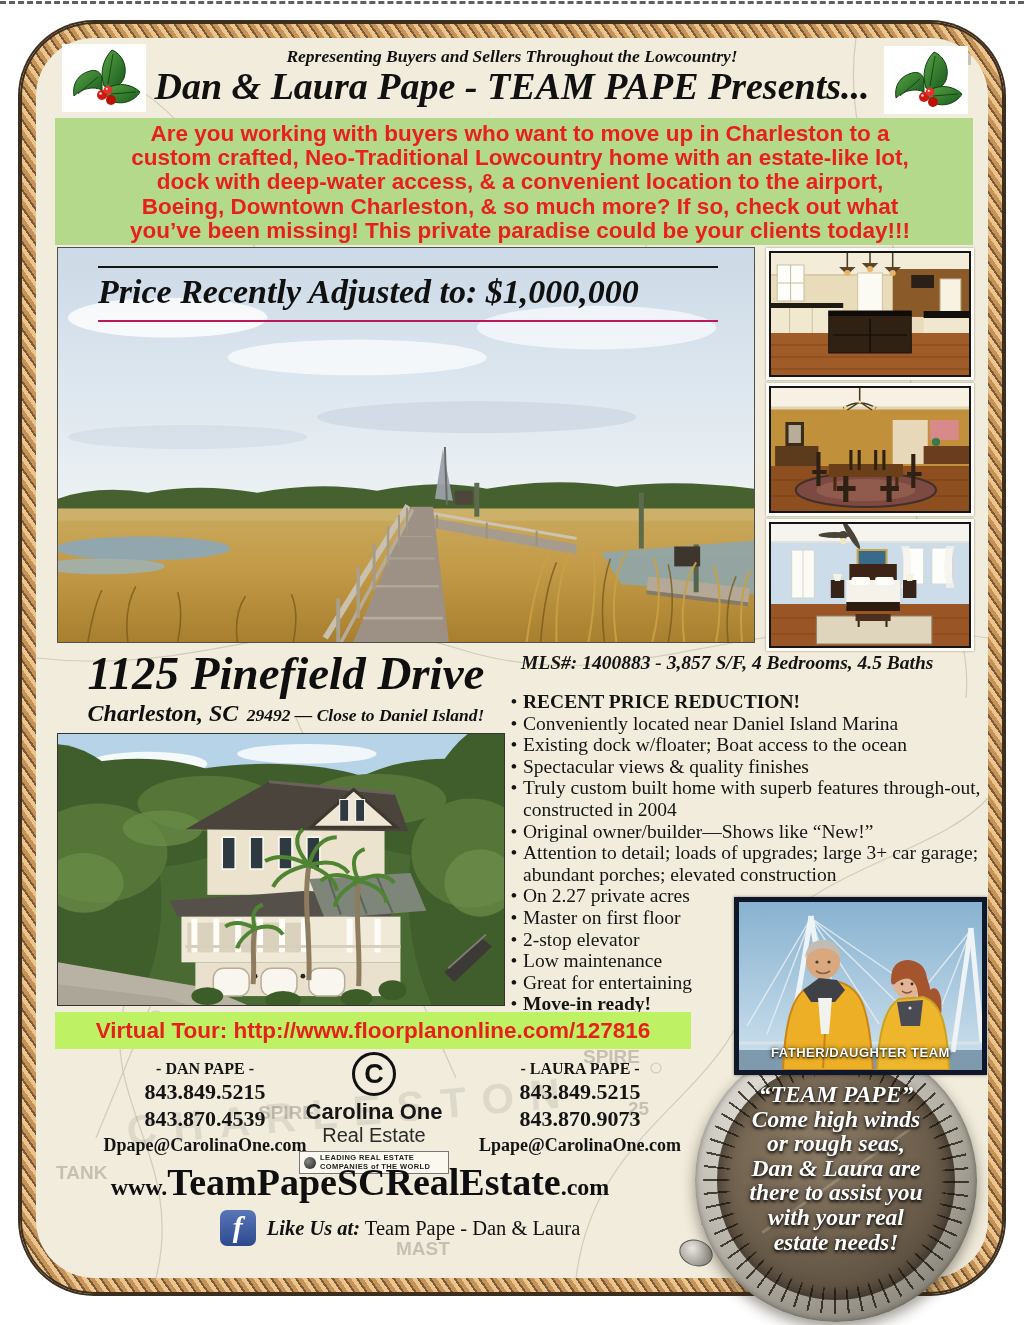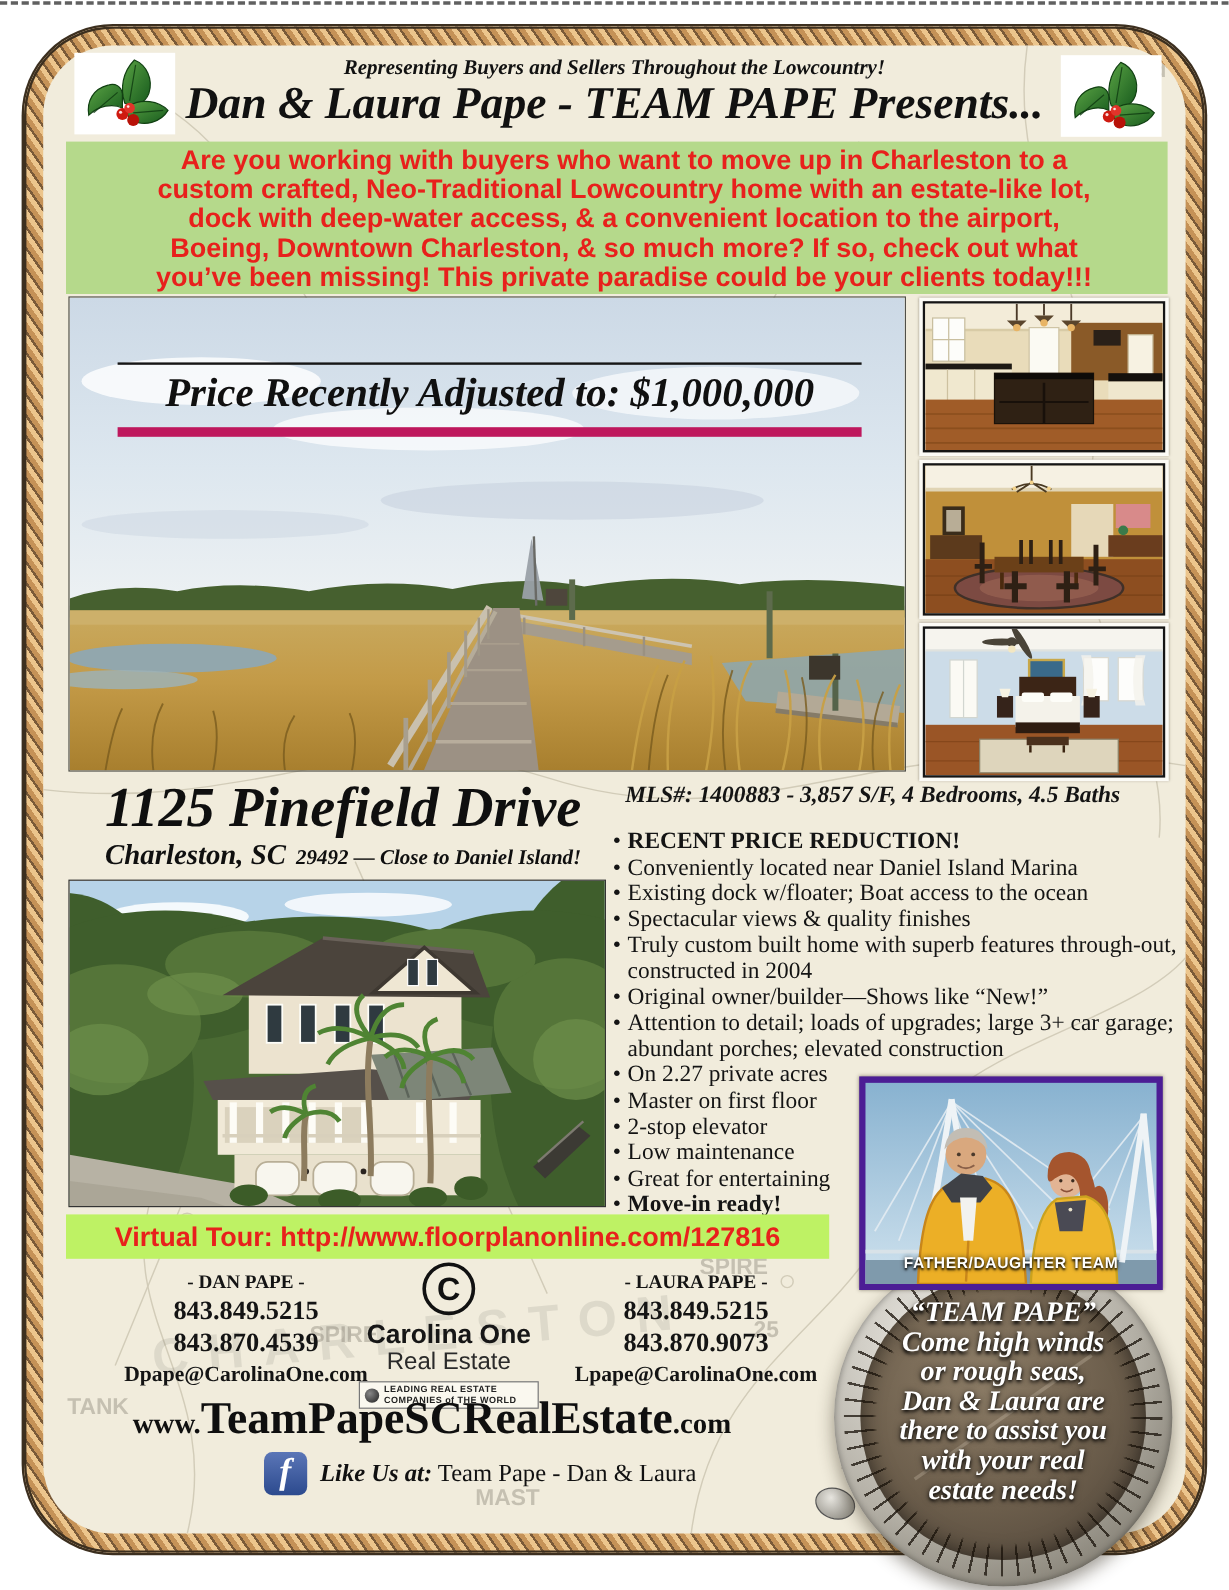--- a/index.html
+++ b/index.html
@@ -28,22 +28,22 @@
             font-style:italic;font-weight:bold;font-size:38px;color:#111;}
 
   
   .introbox{position:absolute;left:55px;top:118px;width:918px;height:127px;background:#b5d98b;padding-top:4px;box-sizing:border-box;}
   .introbox .ln{text-align:center;color:#e8201c;font-family:"Liberation Sans",sans-serif;
                 font-weight:bold;font-size:22.5px;line-height:24.2px;padding-left:12px;}
 
   
   .mainphoto{position:absolute;left:57px;top:247px;width:698px;height:396px;border:1px solid #50504a;box-sizing:border-box;overflow:hidden;}
   .scene{display:block;width:100%;height:100%;}
-  .pricebanner{position:absolute;left:40px;top:18px;width:620px;text-align:center;
-               border-top:2px solid #161616;border-bottom:8px solid #be185d;padding:5px 0 9px;margin-top:36px;}
+  .pricebanner{position:absolute;left:40px;top:18px;width:620px;
+               border-top:2px solid #161616;border-bottom:2px solid #be185d;padding:5px 0 9px;}
   .pricebanner .ptxt{font-style:italic;font-weight:bold;font-size:34px;color:#101010;}
 
   
   .sidephoto{position:absolute;left:766px;width:202px;background:#fcfbf6;padding:3px;box-shadow:0 0 2px rgba(60,50,30,.5);}
   .sp1{top:248px;height:126px;} .sp2{top:383px;height:127px;} .sp3{top:519px;height:126px;}
   .sideimg{width:100%;height:100%;border:2px solid #151515;box-sizing:border-box;overflow:hidden;}
   .sideimg svg{display:block;width:100%;height:100%;}
 
   
   .street{position:absolute;left:56px;top:646px;width:460px;text-align:center;
@@ -90,21 +90,21 @@
   .website{position:absolute;left:60px;top:1160px;width:600px;text-align:center;color:#0f0f0f;}
   .w-sm{font-weight:bold;font-size:24px;}
   .w-lg{font-weight:bold;font-size:38px;}
   .fbrow{position:absolute;left:180px;top:1210px;width:440px;display:flex;align-items:center;justify-content:center;gap:11px;}
   .fbicon{width:36px;height:36px;border-radius:7px;background:linear-gradient(#5b76b7,#2c4a8e);
           color:#fff;font-weight:bold;font-size:30px;line-height:34px;text-align:center;font-style:italic;}
   .fbtext{font-size:20.5px;color:#111;}
   .fbtext .lead{font-style:italic;font-weight:bold;}
 
   
-  .teamphoto{position:absolute;left:716px;top:897px;width:243px;height:168px;background:#4c1d95;padding:5px;
+  .teamphoto{position:absolute;left:734px;top:897px;width:243px;height:168px;background:#0f172a;padding:5px;
              box-shadow:0 0 3px rgba(50,40,20,.5);z-index:6;box-sizing:content-box;}
   .teamimg{position:relative;width:100%;height:100%;overflow:hidden;}
   .teamimg svg{display:block;width:100%;height:100%;}
   .teamcap{position:absolute;left:0;bottom:10px;width:100%;text-align:center;color:#fff;
            font-family:"Liberation Sans",sans-serif;font-weight:bold;font-size:13px;letter-spacing:.5px;
            text-shadow:0 1px 2px #000,0 0 4px rgba(0,0,0,.7);}
 
   
   .compass{position:absolute;left:695px;top:1040px;width:282px;height:282px;z-index:5;}
   .cring{position:absolute;inset:0;border-radius:50%;

